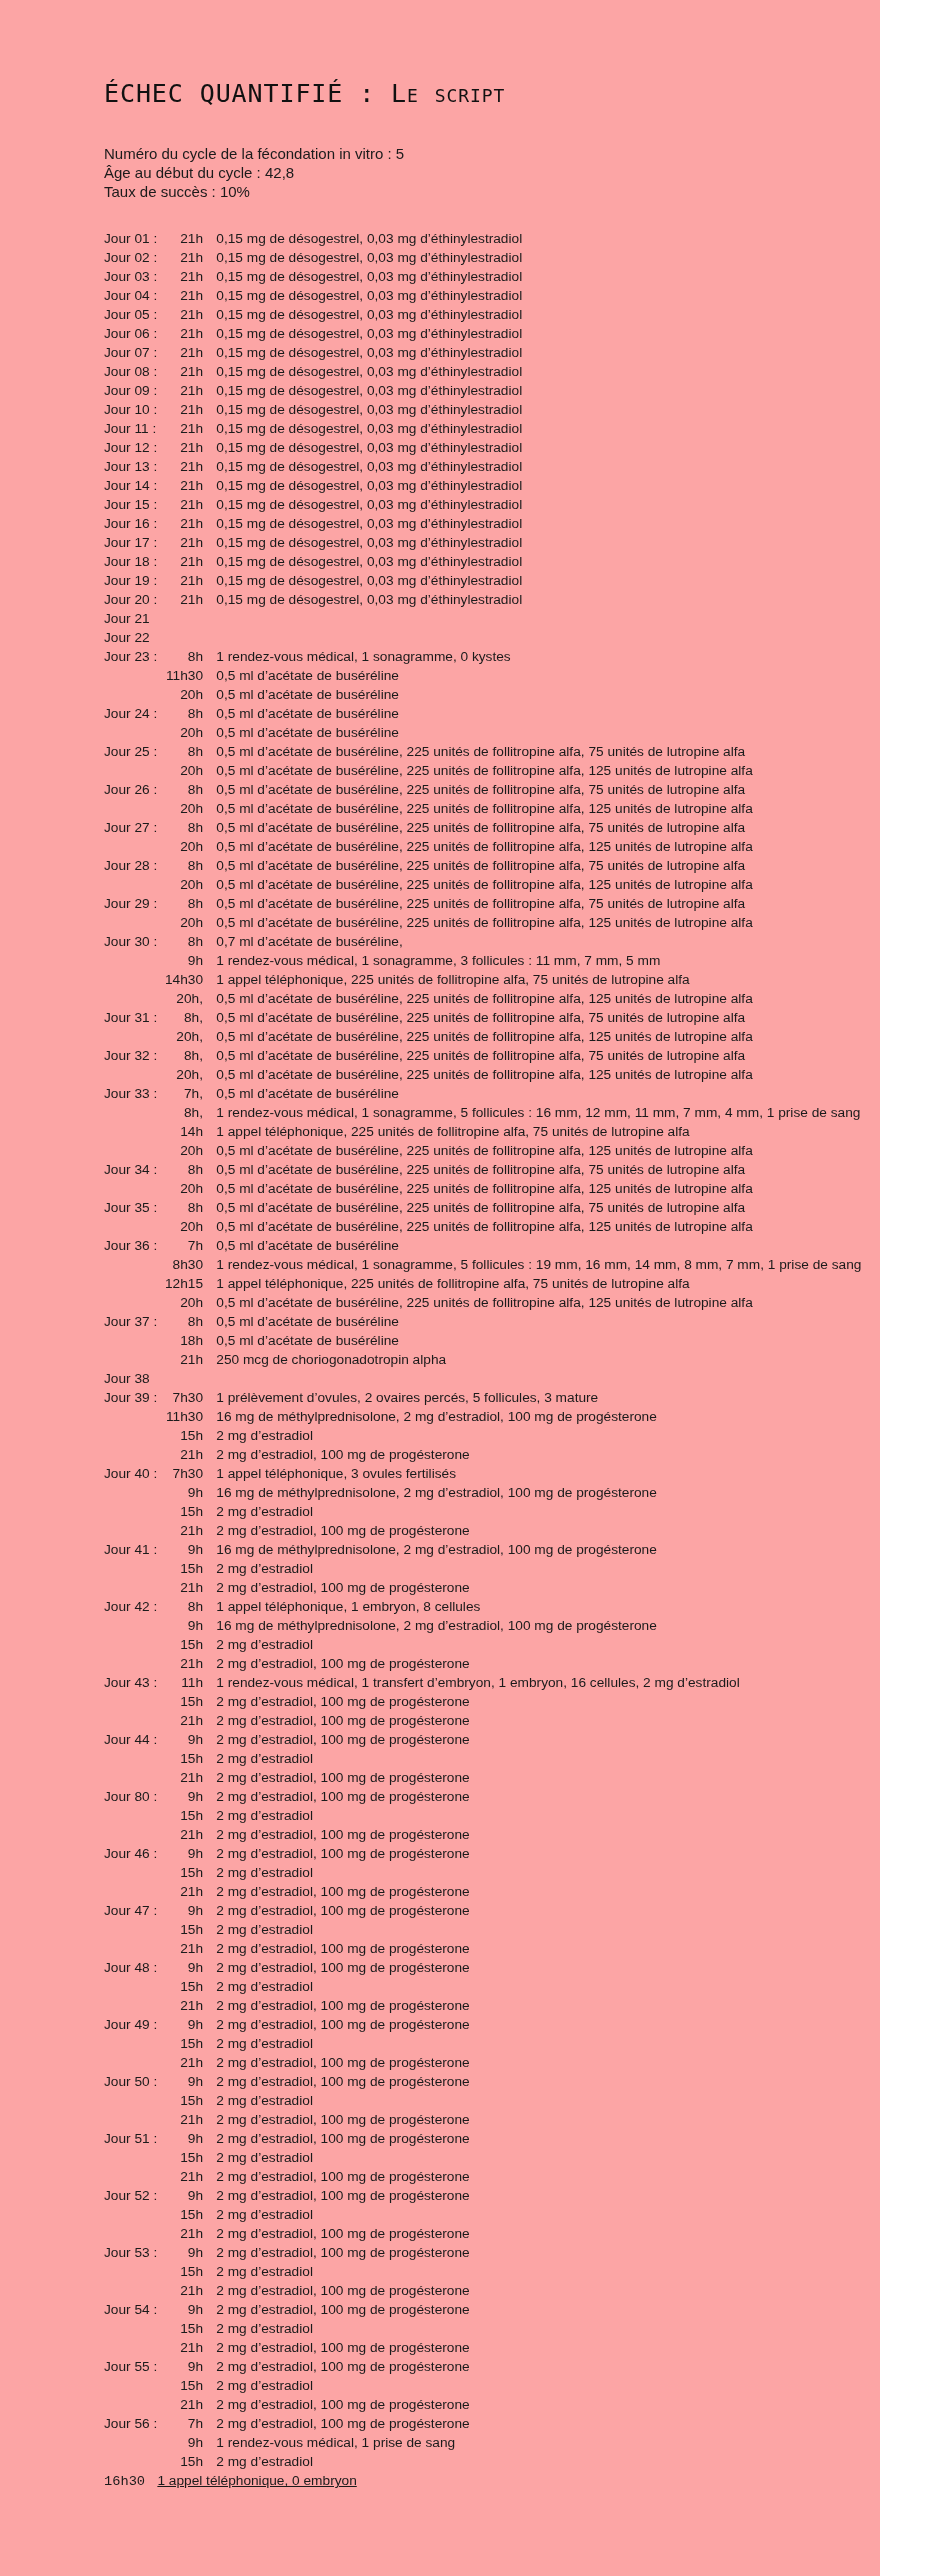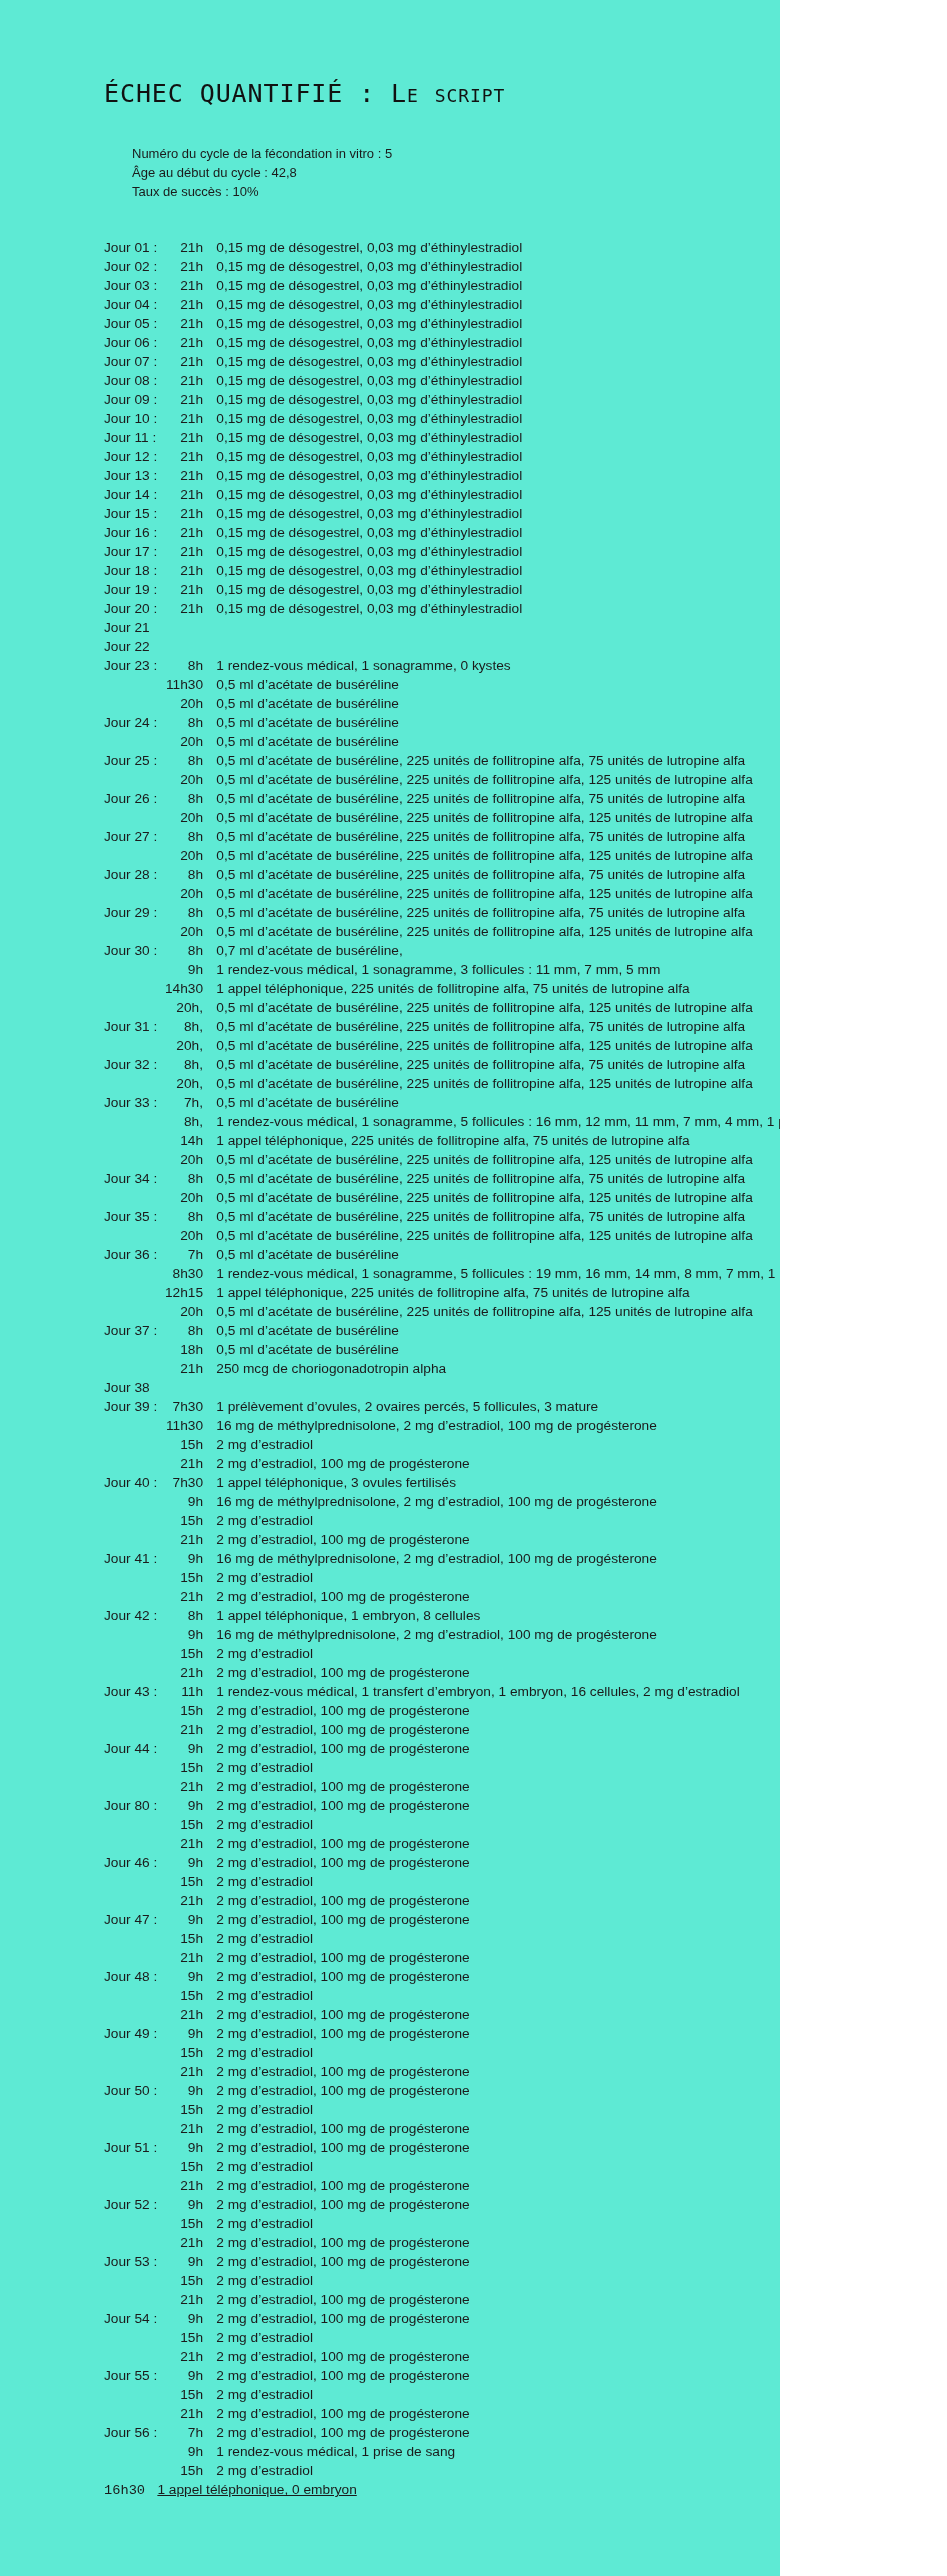--- a/index.html
+++ b/index.html
@@ -1,46 +1,45 @@
 <!DOCTYPE html>
 <html style="font-size:15px"><head>
 <meta charset="utf-8">
 <style>
   html, body { margin: 0; padding: 0; background: #ffffff; }
   .page {
     position: relative;
-    width: 780px;
+    width: 880px;
     height: 2576px;
     box-sizing: border-box;
     padding: 80px 28.4px 0 104px;
-    background: #5eead4;
+    background: #fca5a5;
     font-family: "Liberation Sans", sans-serif;
     color: #1b1b1b;
     overflow: hidden;
   }
   .title {
     margin: 0;
     font-family: "DejaVu Sans Mono", monospace;
     font-weight: normal;
     font-size: 25px;
     line-height: 28.4px;
     letter-spacing: 0.9px;
     font-variant: small-caps;
     color: #111111;
     white-space: nowrap;
   }
   .header { margin-top: 36px; }
   .header-line {
-    font-size: 13px;
+    font-size: 15px;
     line-height: 19px;
     height: 19px;
     white-space: nowrap;
-    margin-left: 28px;
   }
-  .schedule { margin-top: 37px; }
+  .schedule { margin-top: 28px; }
   .row {
     display: flex;
     align-items: baseline;
     font-size: 13.7px;
     line-height: 19px;
     height: 19px;
     white-space: nowrap;
   }
   .row .day  { flex: none; width: 57px; text-align: left; }
   .row .time { flex: none; width: 42px; text-align: right; }

